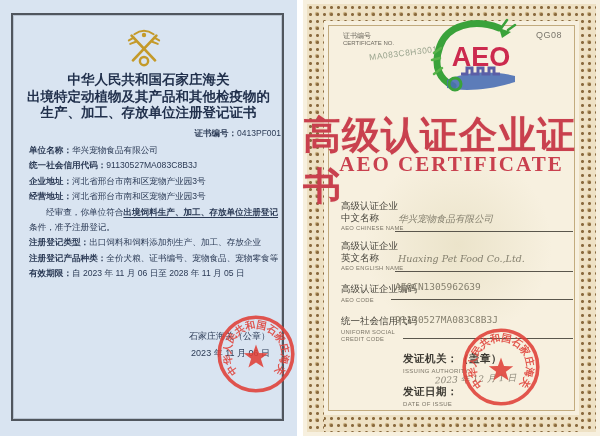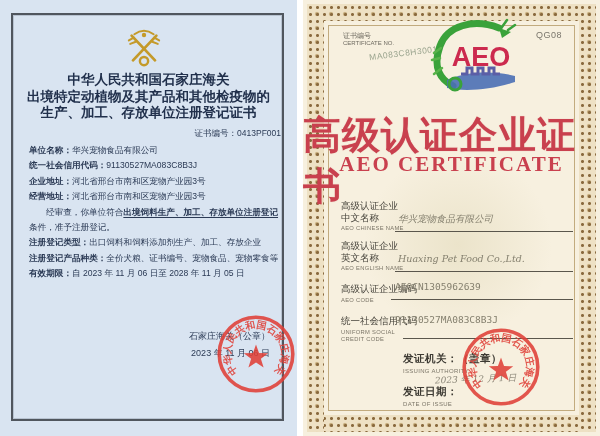--- a/index.html
+++ b/index.html
@@ -9,21 +9,21 @@
   
   .cert-left{position:absolute;left:0;top:0;width:297px;height:436px;background:#d9e4f1;}
   .cert-left .frame{position:absolute;left:11px;top:13px;right:13px;bottom:15px;
       border:2px solid #50565e;box-shadow:0 0 0 1px #b8c3d1 inset;}
   .l-emblem{position:absolute;left:122px;top:26px;width:44px;height:44px;}
   .l-title{position:absolute;left:16px;top:72px;width:265px;text-align:center;
       color:#21304c;font-weight:bold;font-size:13.5px;line-height:16.5px;
       font-family:"Liberation Serif", serif;}
   .l-certno{position:absolute;left:0;top:128px;width:281px;text-align:right;
       color:#2b3a55;font-size:8.5px;}
-  .l-certno b{font-weight:normal;}
+  .l-certno b{font-weight:bold;}
   .l-body{position:absolute;left:29px;top:143px;width:256px;color:#2b3a55;
       font-size:8.6px;line-height:15.4px;}
   .l-body .lab{font-weight:bold;}
   .l-para{text-indent:17px;}
   .u-bold{font-weight:bold;text-decoration:underline;text-underline-offset:2px;}
   .l-issuer{position:absolute;left:120px;top:328px;width:150px;text-align:right;
       color:#2b3a55;font-size:9px;line-height:17px;}
   .seal{position:absolute;opacity:.88;}
   .seal svg{display:block;}
 

